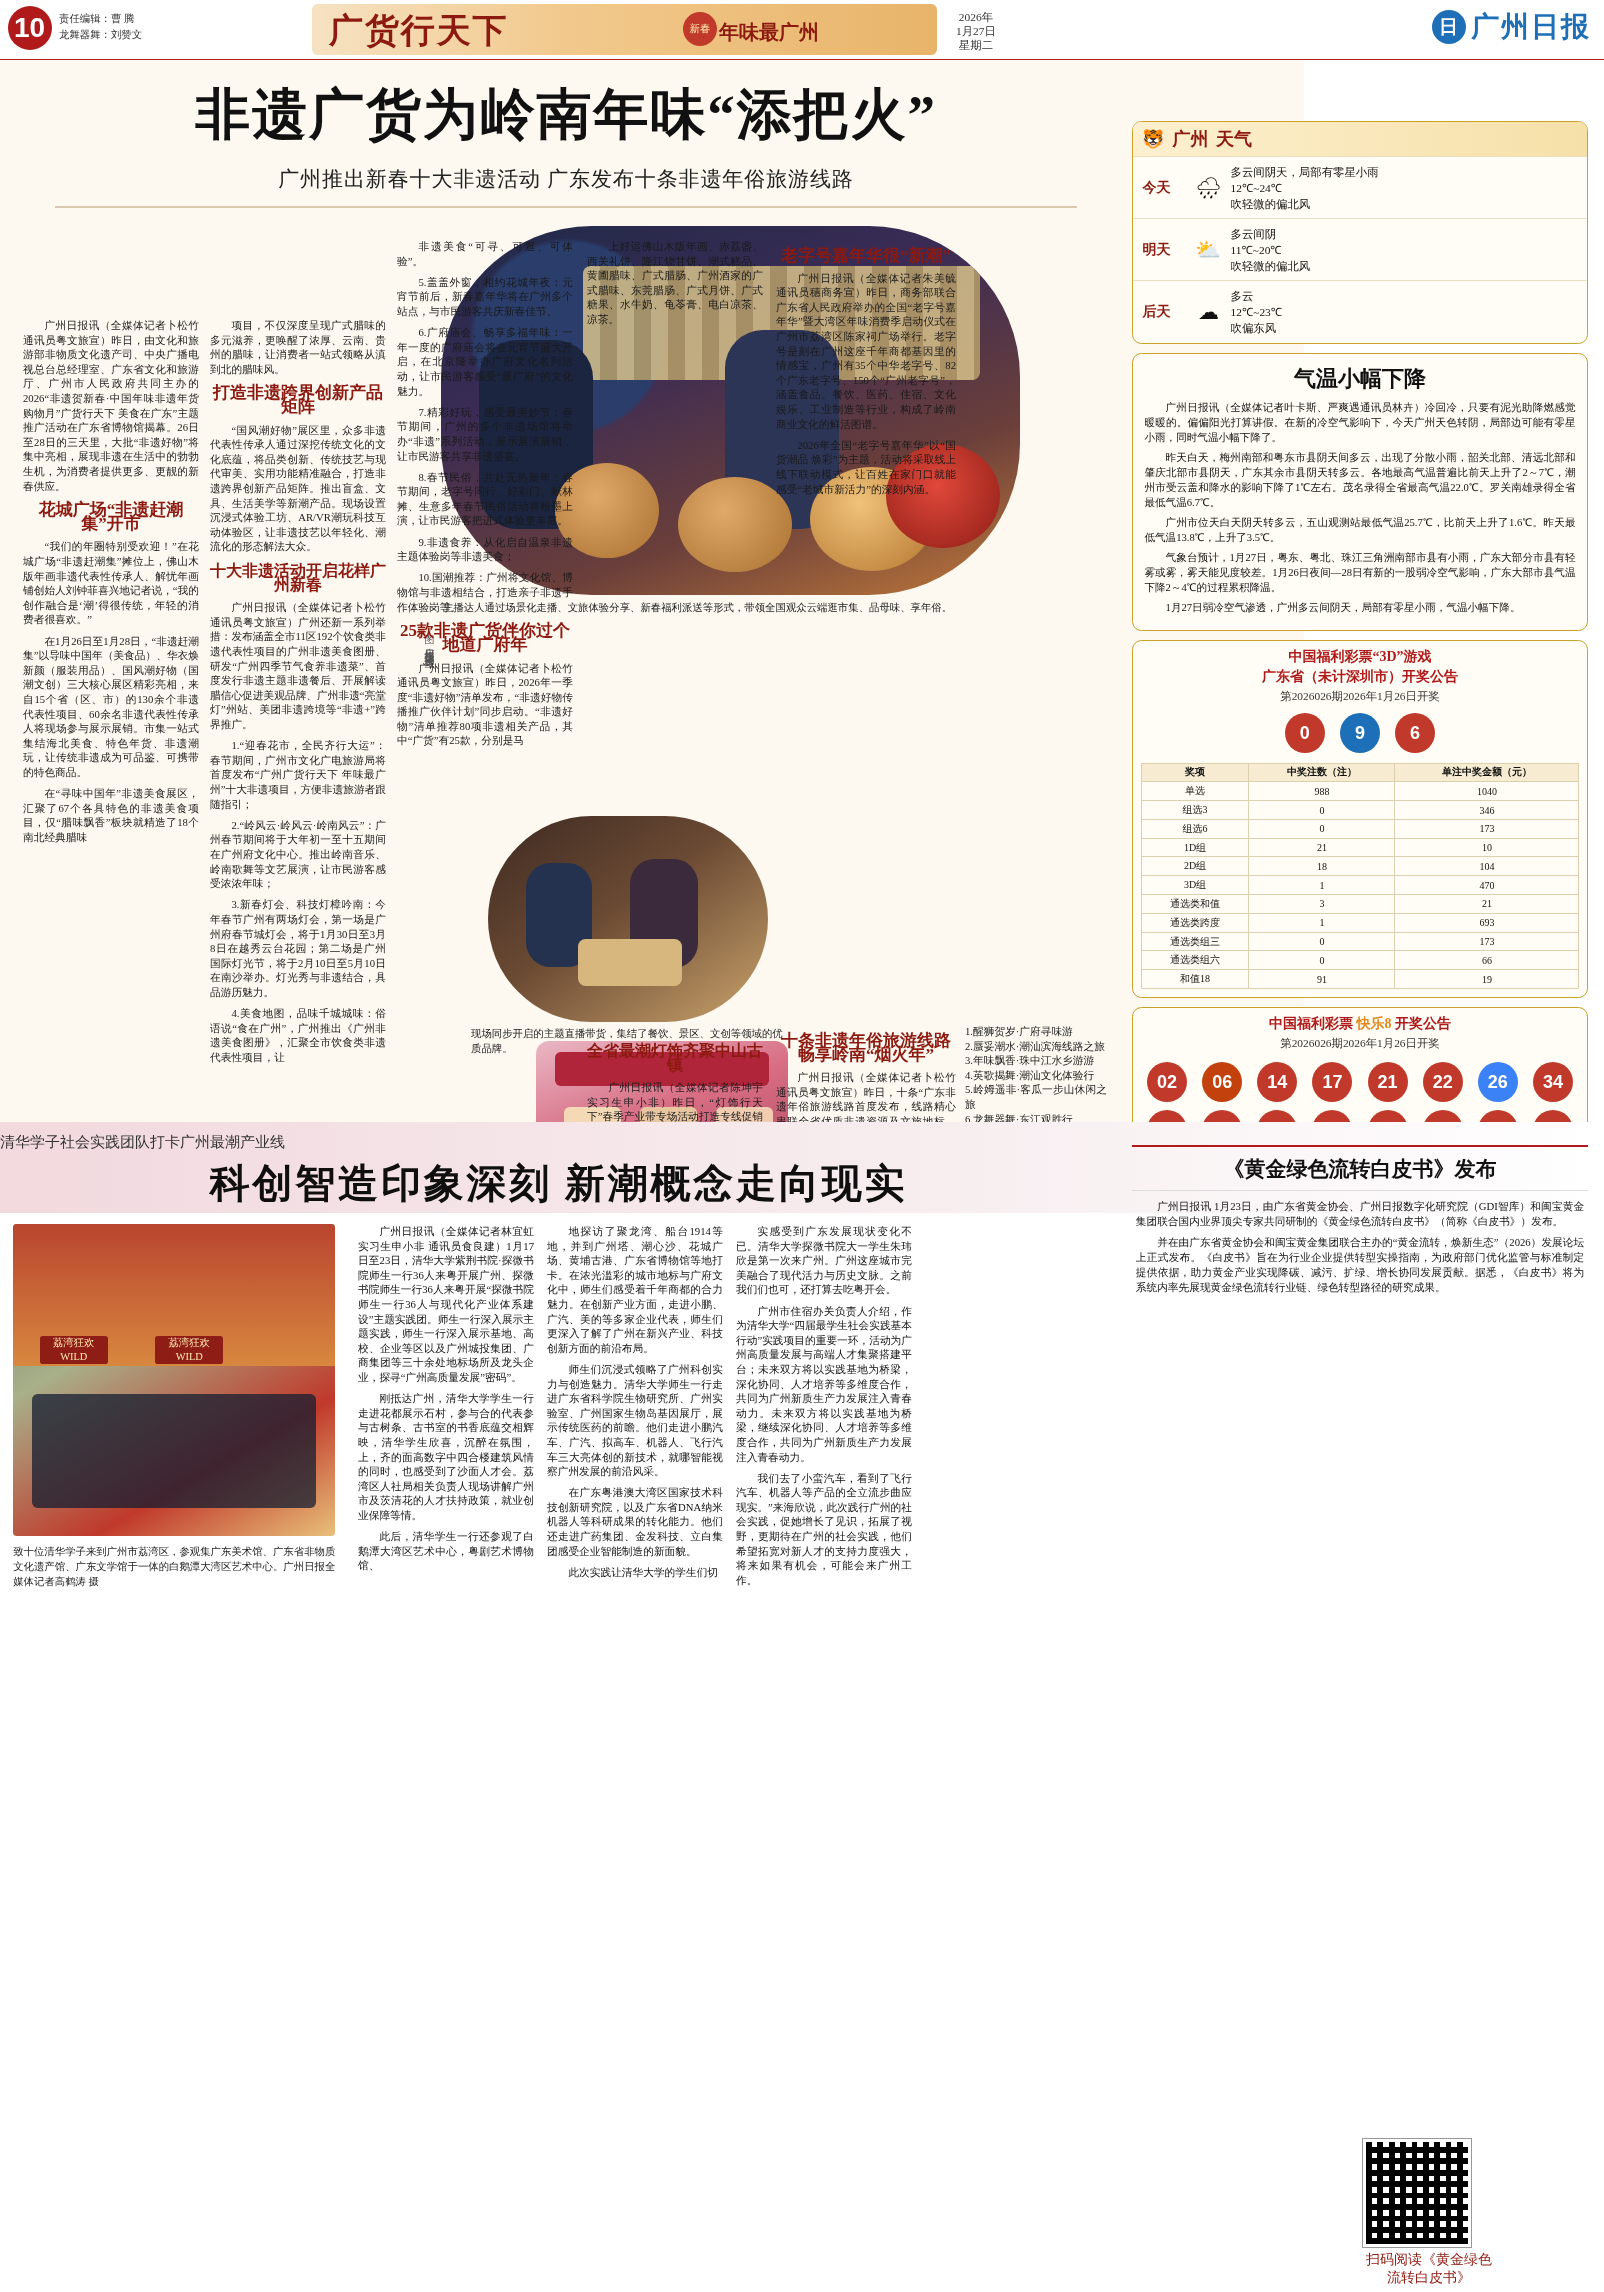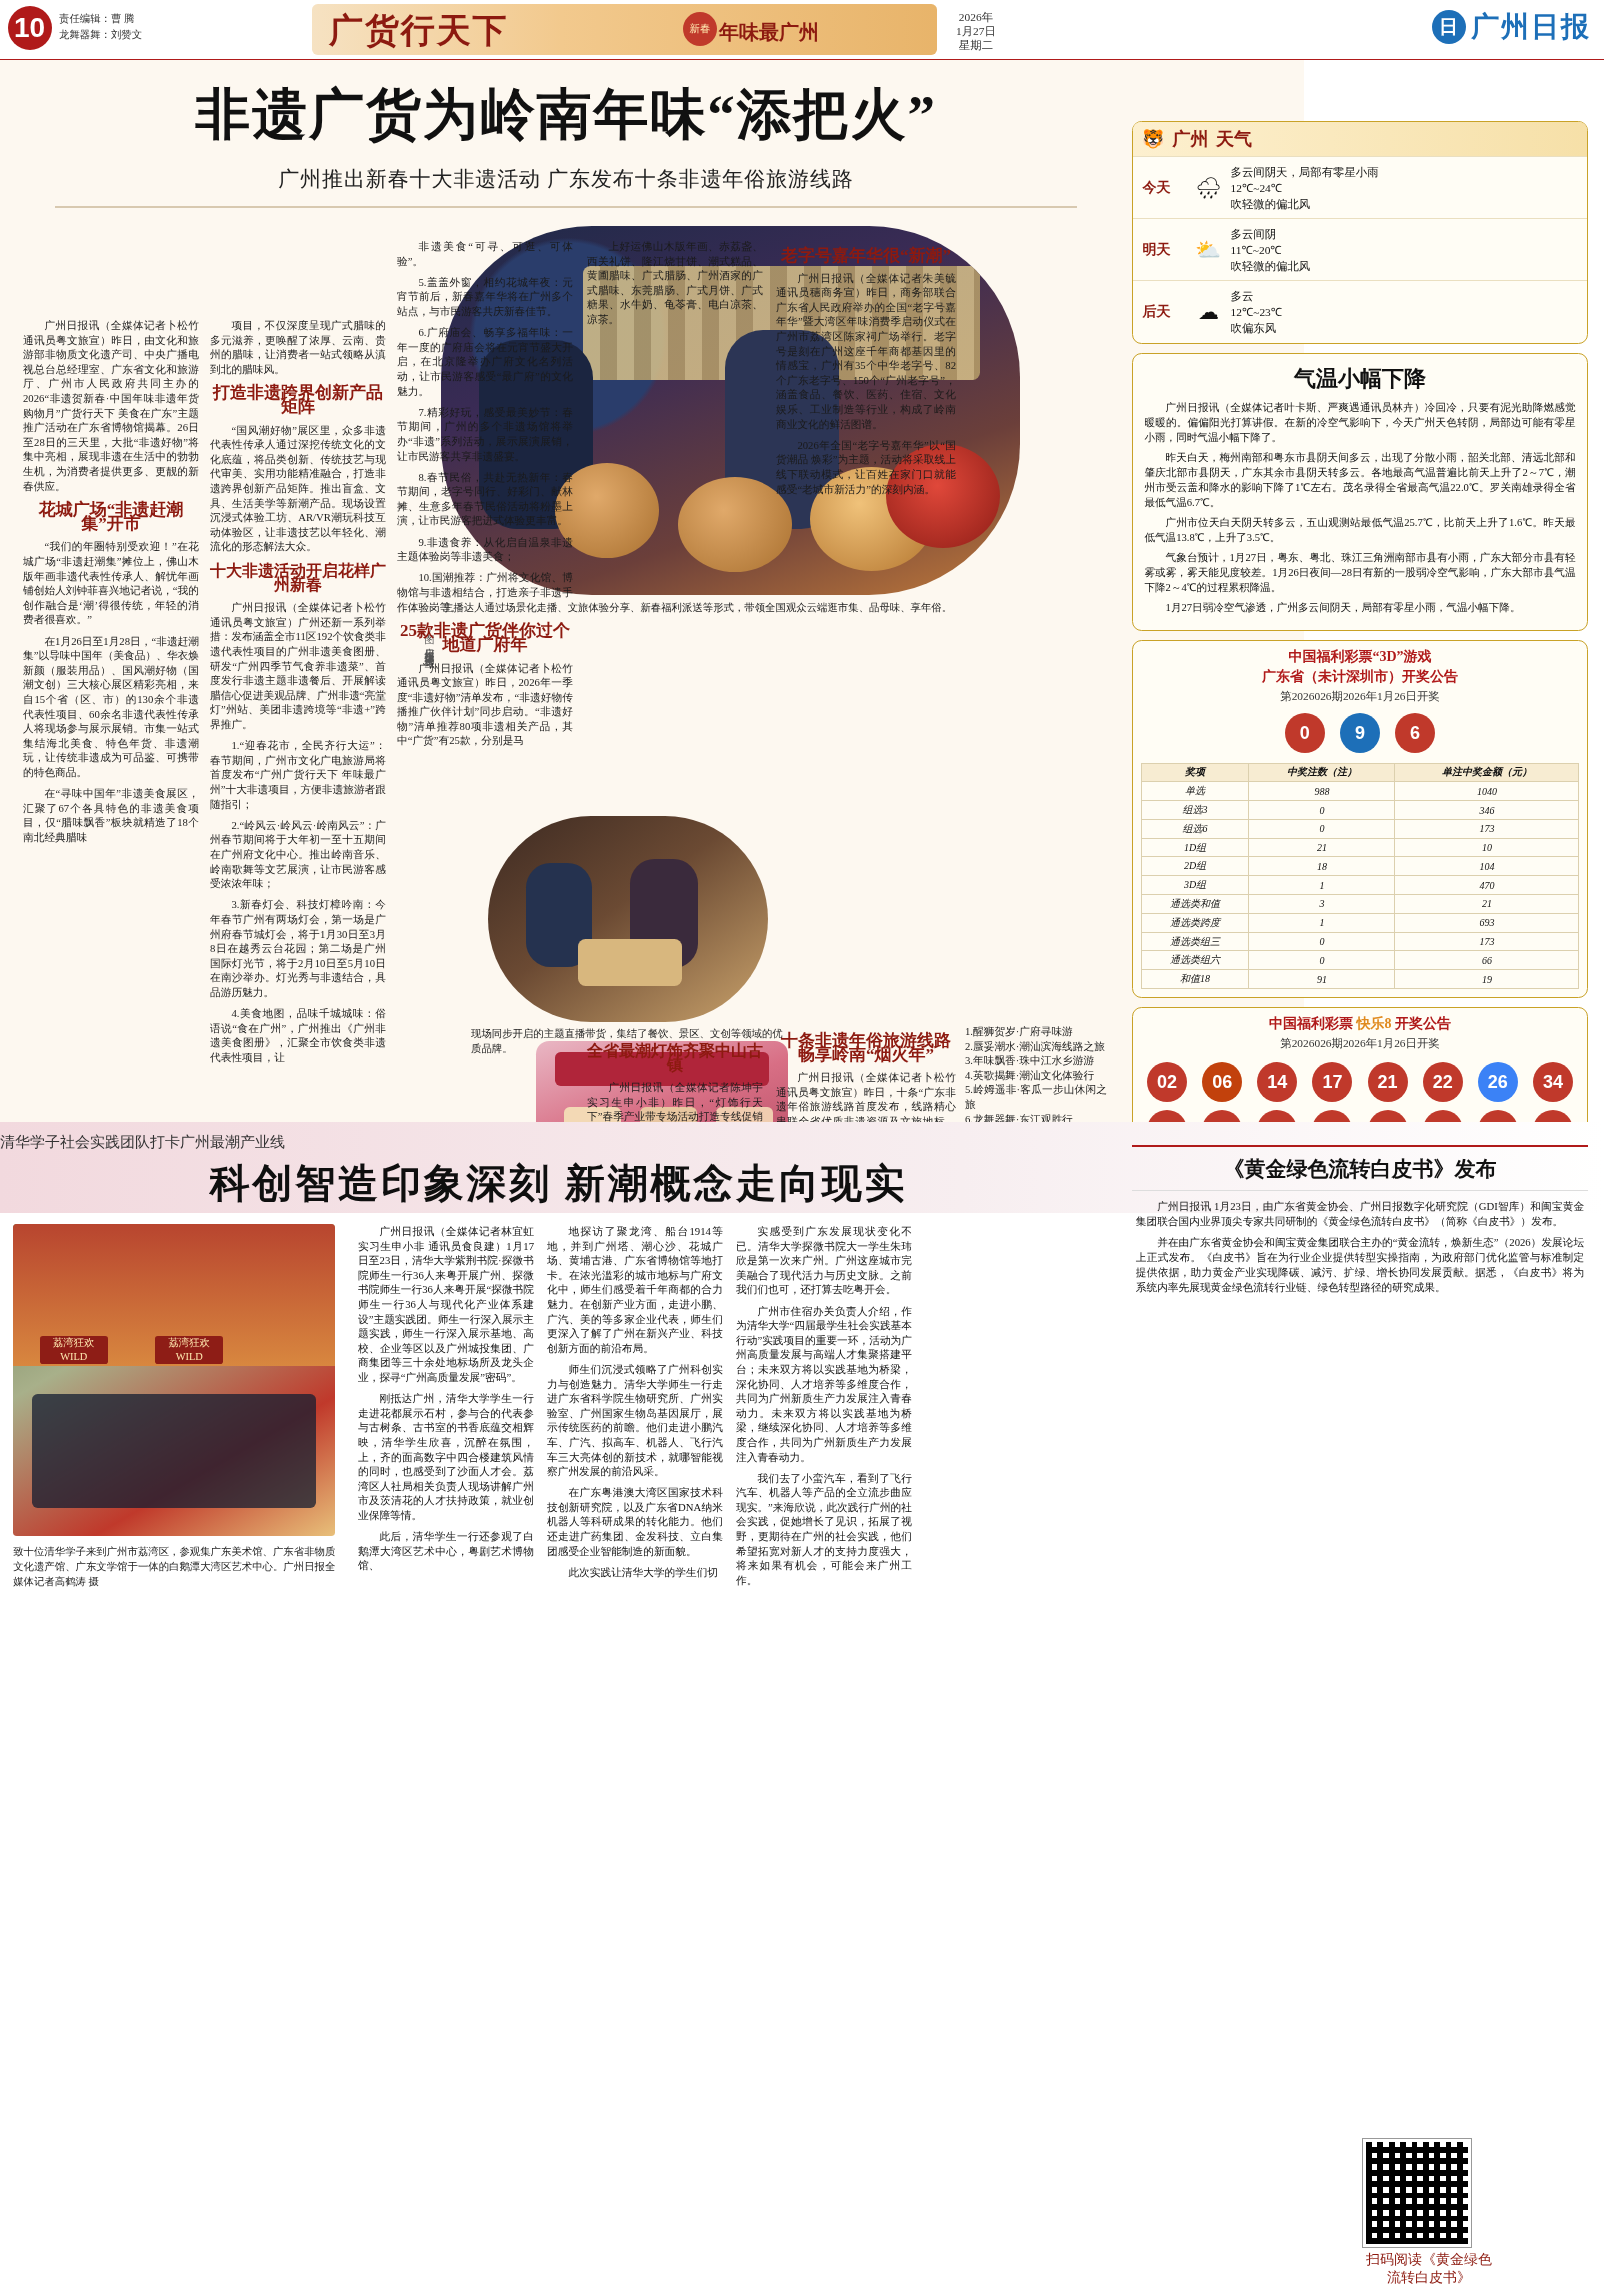--- a/index.html
+++ b/index.html
@@ -267,21 +267,21 @@
           <div>广东省（未计深圳市）开奖公告</div>
         </div>
         <div class="lot-sub">
           <span>第2026026期2026年1月26日开奖</span>
         </div>
         <div style="text-align:center;">
           <span class="ball" style="background:#c0392b;">0</span>
           <span class="ball" style="background:#1d6fb8;">9</span>
           <span class="ball" style="background:#c0392b;">6</span>
         </div>
-        <div style="padding:5.7px 7.6px 7.6px;font-style:italic;">
+        <div style="padding:5.7px 7.6px 7.6px;">
           <table class="tbl">
             <tbody>
                 <tr>
               <th>奖项</th>
               <th>中奖注数（注）</th>
               <th>单注中奖金额（元）</th>
             </tr>
             <tr>
                   <td>单选</td>
                   <td>988</td>

